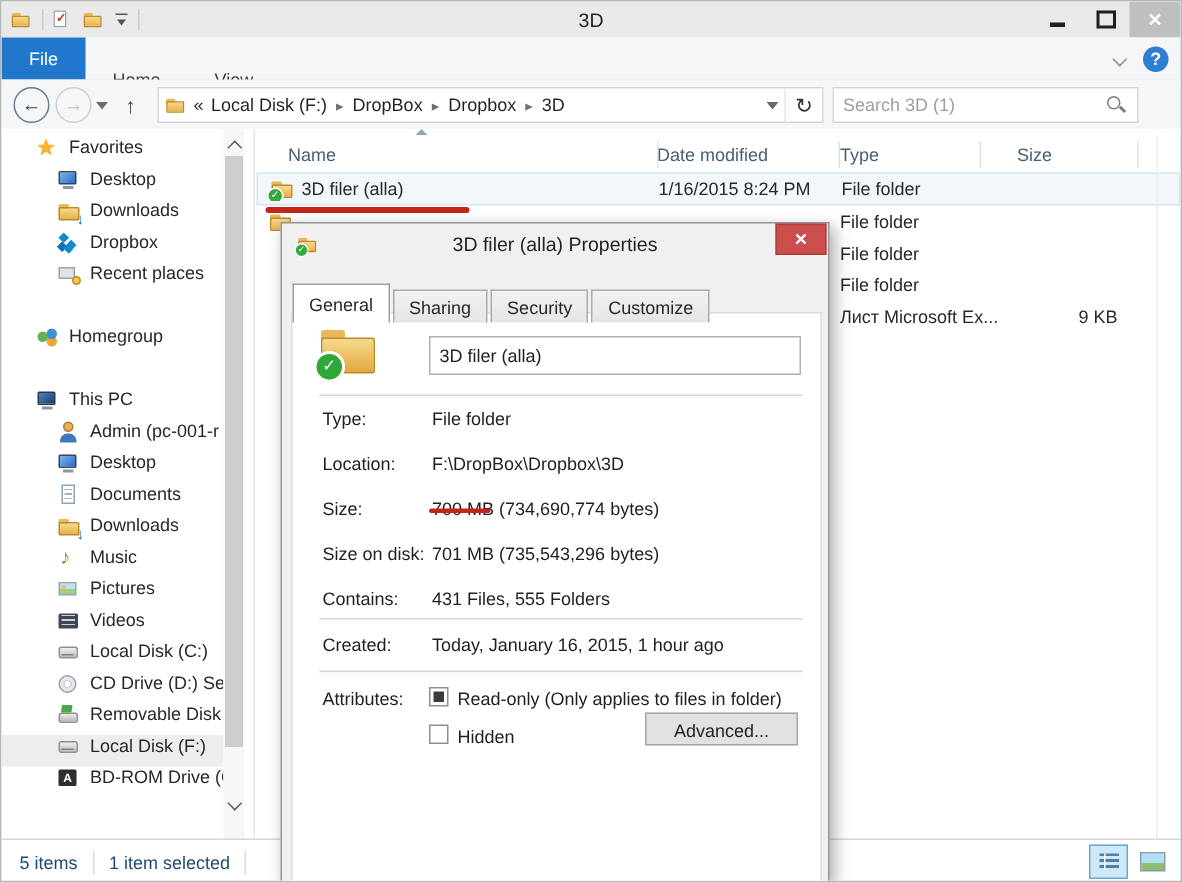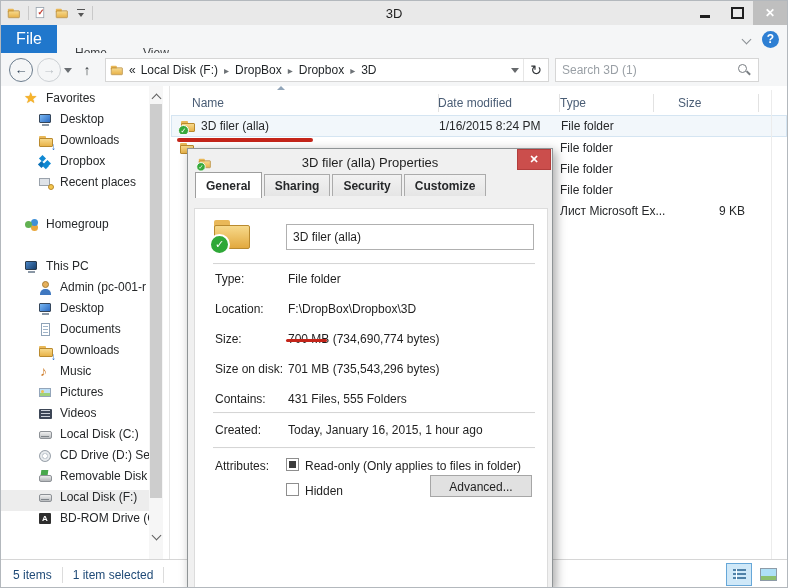--- a/index.html
+++ b/index.html
@@ -20,21 +20,21 @@
   .win-controls{position:absolute;right:0;top:0;height:24px;display:flex;}
   .wbtn{width:32px;height:24px;display:flex;align-items:center;justify-content:center;}
   .wbtn-min::before{content:"";width:10px;height:3px;background:#1f1f1f;margin-top:6px;}
   .wbtn-max::before{content:"";width:9px;height:8px;border:2px solid #1f1f1f;}
   .wbtn-close{background:#bfbfbf;color:#fff;font-size:12px;font-weight:bold;width:34px;}
   .wbtn-close::before{content:"✕";}
 
   
   .ribbon{position:absolute;left:0;top:24px;right:0;height:28px;background:#f5f6f7;
     border-bottom:1px solid #e3e4e5;display:flex;align-items:stretch;}
-  .file-tab{width:56px;background:#2077cc;color:#fff;display:flex;align-items:center;justify-content:center;font-size:16px;}
+  .file-tab{width:56px;background:#2077cc;color:#fff;display:flex;align-items:center;justify-content:center;font-size:12px;}
   .rtab{padding:0 18px;display:flex;align-items:center;color:#3b3e41;margin-top:28px;}
   .ribbon-right{position:absolute;right:8px;top:0;height:28px;display:flex;align-items:center;gap:10px;}
   .rib-chevron{width:10px;height:10px;position:relative;}
   .rib-chevron::before{content:"";position:absolute;left:1px;top:2px;width:6px;height:6px;
     border-right:1.5px solid #8a8f94;border-bottom:1.5px solid #8a8f94;transform:rotate(45deg);}
   .help-btn{width:17px;height:17px;border-radius:50%;background:#2e7fd3;color:#fff;font-weight:bold;
     font-size:12px;display:flex;align-items:center;justify-content:center;}
 
   
   .addrbar{position:absolute;left:0;top:52px;right:0;height:33px;background:#f5f6f7;
@@ -175,21 +175,21 @@
 
   
   .dialog{position:absolute;left:186px;top:147px;width:366px;height:441px;background:#f0f0f0;
     border:1px solid #8f9496;box-sizing:border-box;box-shadow:3px 3px 10px rgba(0,0,0,.35);z-index:20;}
   .dlg-titlebar{position:absolute;left:0;top:0;right:0;height:28px;}
   .dlg-icon{position:absolute;left:10px;top:6px;}
   .dlg-title{position:absolute;left:0;right:0;top:6px;text-align:center;font-size:13px;color:#1f1f1f;}
   .dlg-close{position:absolute;right:1px;top:0;width:34px;height:21px;background:#cb4e4c;border:1px solid #b23d3c;
     box-sizing:border-box;color:#fff;font-size:11px;font-weight:bold;display:flex;align-items:center;justify-content:center;}
   .dlg-close::before{content:"✕";}
-  .dlg-tabs{position:absolute;left:7px;top:24px;display:flex;align-items:center;height:24px;z-index:2;font-weight:bold;}
+  .dlg-tabs{position:absolute;left:7px;top:42px;display:flex;align-items:flex-end;height:24px;z-index:2;}
   .dtab{height:21px;padding:0 10px;display:flex;align-items:center;background:linear-gradient(180deg,#f2f2f2,#e5e5e5);
     border:1px solid #ababab;border-bottom:none;margin-right:2px;font-size:12px;}
   .dtab.active{height:25px;background:#fff;position:relative;z-index:3;border-color:#9e9e9e;}
   .dlg-panel{position:absolute;left:6px;top:59px;width:354px;height:382px;background:#fff;border:1px solid #dcdcdc;box-sizing:border-box;}
   .big-folder{position:absolute;left:18px;top:8px;width:38px;height:34px;}
   .big-folder::before{content:"";position:absolute;left:1px;top:3px;width:16px;height:7px;background:#e9b858;border-radius:2px 2px 0 0;}
   .big-folder::after{content:"";position:absolute;left:1px;top:8px;right:1px;bottom:2px;
     background:linear-gradient(180deg,#f7d98b,#e2a93f);border:1px solid #b98a2f;border-radius:2px;box-sizing:border-box;}
   .big-sync{position:absolute;left:-4px;bottom:-4px;width:17px;height:17px;background:#2fa838;border:2px solid #fff;
     border-radius:50%;color:#fff;font-size:11px;line-height:17px;text-align:center;z-index:2;font-style:normal;}

